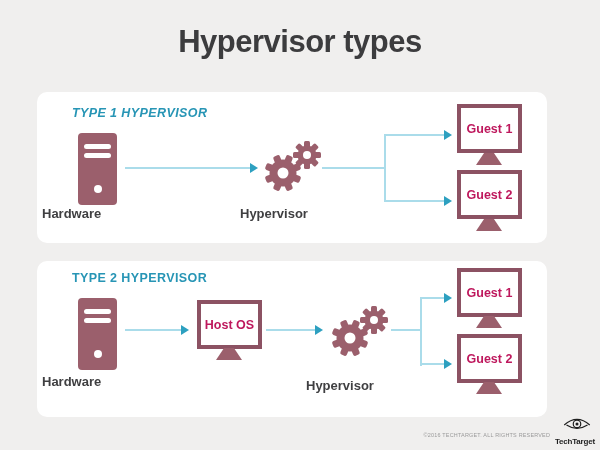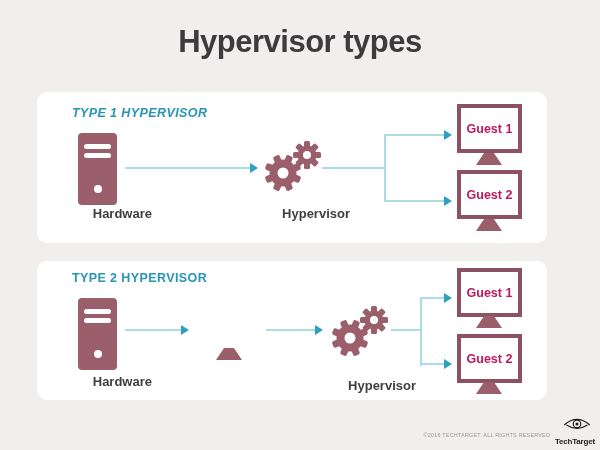--- a/index.html
+++ b/index.html
@@ -3,31 +3,31 @@
 <meta charset="utf-8">
 <style>
   html,body{margin:0;padding:0;background:#f0efee;font-family:"Liberation Sans",sans-serif;}
   .canvas{position:relative;width:600px;height:450px;background:#f0efee;overflow:hidden;}
 
   .title{position:absolute;top:24px;left:0;width:600px;text-align:center;
          font-size:31px;font-weight:800;color:#3c3c3e;letter-spacing:-.5px;margin:0;}
 
   .panel{position:absolute;left:37px;width:510px;background:#ffffff;border-radius:10px;}
   .panel.p1{top:92px;height:151px;}
-  .panel.p2{top:261px;height:139px;}
+  .panel.p2{top:261px;height:156px;}
 
   .ph{position:absolute;left:35px;font-size:12.5px;font-weight:700;color:#2795b5;letter-spacing:.4px;}
 
   .tower{position:absolute;width:39px;height:72px;background:#9b5f6c;border-radius:4px;}
   .tower .stripe{position:absolute;left:6px;right:6px;height:5px;background:#ffffff;border-radius:2.5px;}
   .tower .s1{top:11px;} .tower .s2{top:20px;}
   .tower .dot{position:absolute;left:50%;top:52px;transform:translateX(-50%);
               width:8px;height:8px;background:#ffffff;border-radius:50%;}
 
-  .lbl{position:absolute;width:110px;text-align:right;font-size:13px;font-weight:600;color:#3f3f41;}
+  .lbl{position:absolute;width:110px;text-align:left;font-size:13px;font-weight:600;color:#3f3f41;}
 
   .hline{position:absolute;height:2px;background:#aadcea;}
   .vline{position:absolute;width:2px;background:#aadcea;}
   .arr{position:absolute;width:0;height:0;border-top:5px solid transparent;
        border-bottom:5px solid transparent;border-left:8px solid #2da0c0;}
 
   .monitor{position:absolute;width:57px;height:41px;background:#ffffff;border:4px solid #8c5263;
            border-radius:0;display:flex;align-items:center;justify-content:center;
            font-size:12.5px;font-weight:600;color:#be185d;}
   .stand{position:absolute;width:26px;height:12px;background:#9b5f6c;
@@ -115,20 +115,21 @@
     <div class="tower" style="left:41px;top:37px;">
       <div class="stripe s1"></div>
       <div class="stripe s2"></div>
       <div class="dot"></div>
     </div>
     <div class="lbl" style="left:5px;top:113px;">Hardware</div>
 
     <div class="hline" style="left:88px;top:68px;width:57px;"></div>
     <div class="arr" style="left:144px;top:64px;"></div>
 
+    <div class="monitor" style="left:160px;top:39px;">Host OS</div>
     <div class="stand" style="left:179px;top:87px;"></div>
 
     <div class="hline" style="left:229px;top:68px;width:50px;"></div>
     <div class="arr" style="left:278px;top:64px;"></div>
 
     <svg class="gears" style="left:285px;top:34px;" viewBox="0 0 70 70">
       <g fill="#9b5f6c">
         <g transform="translate(52,25)">
           <g>
             <rect x="-3" y="-14" width="6" height="7" rx="1.5"></rect>

